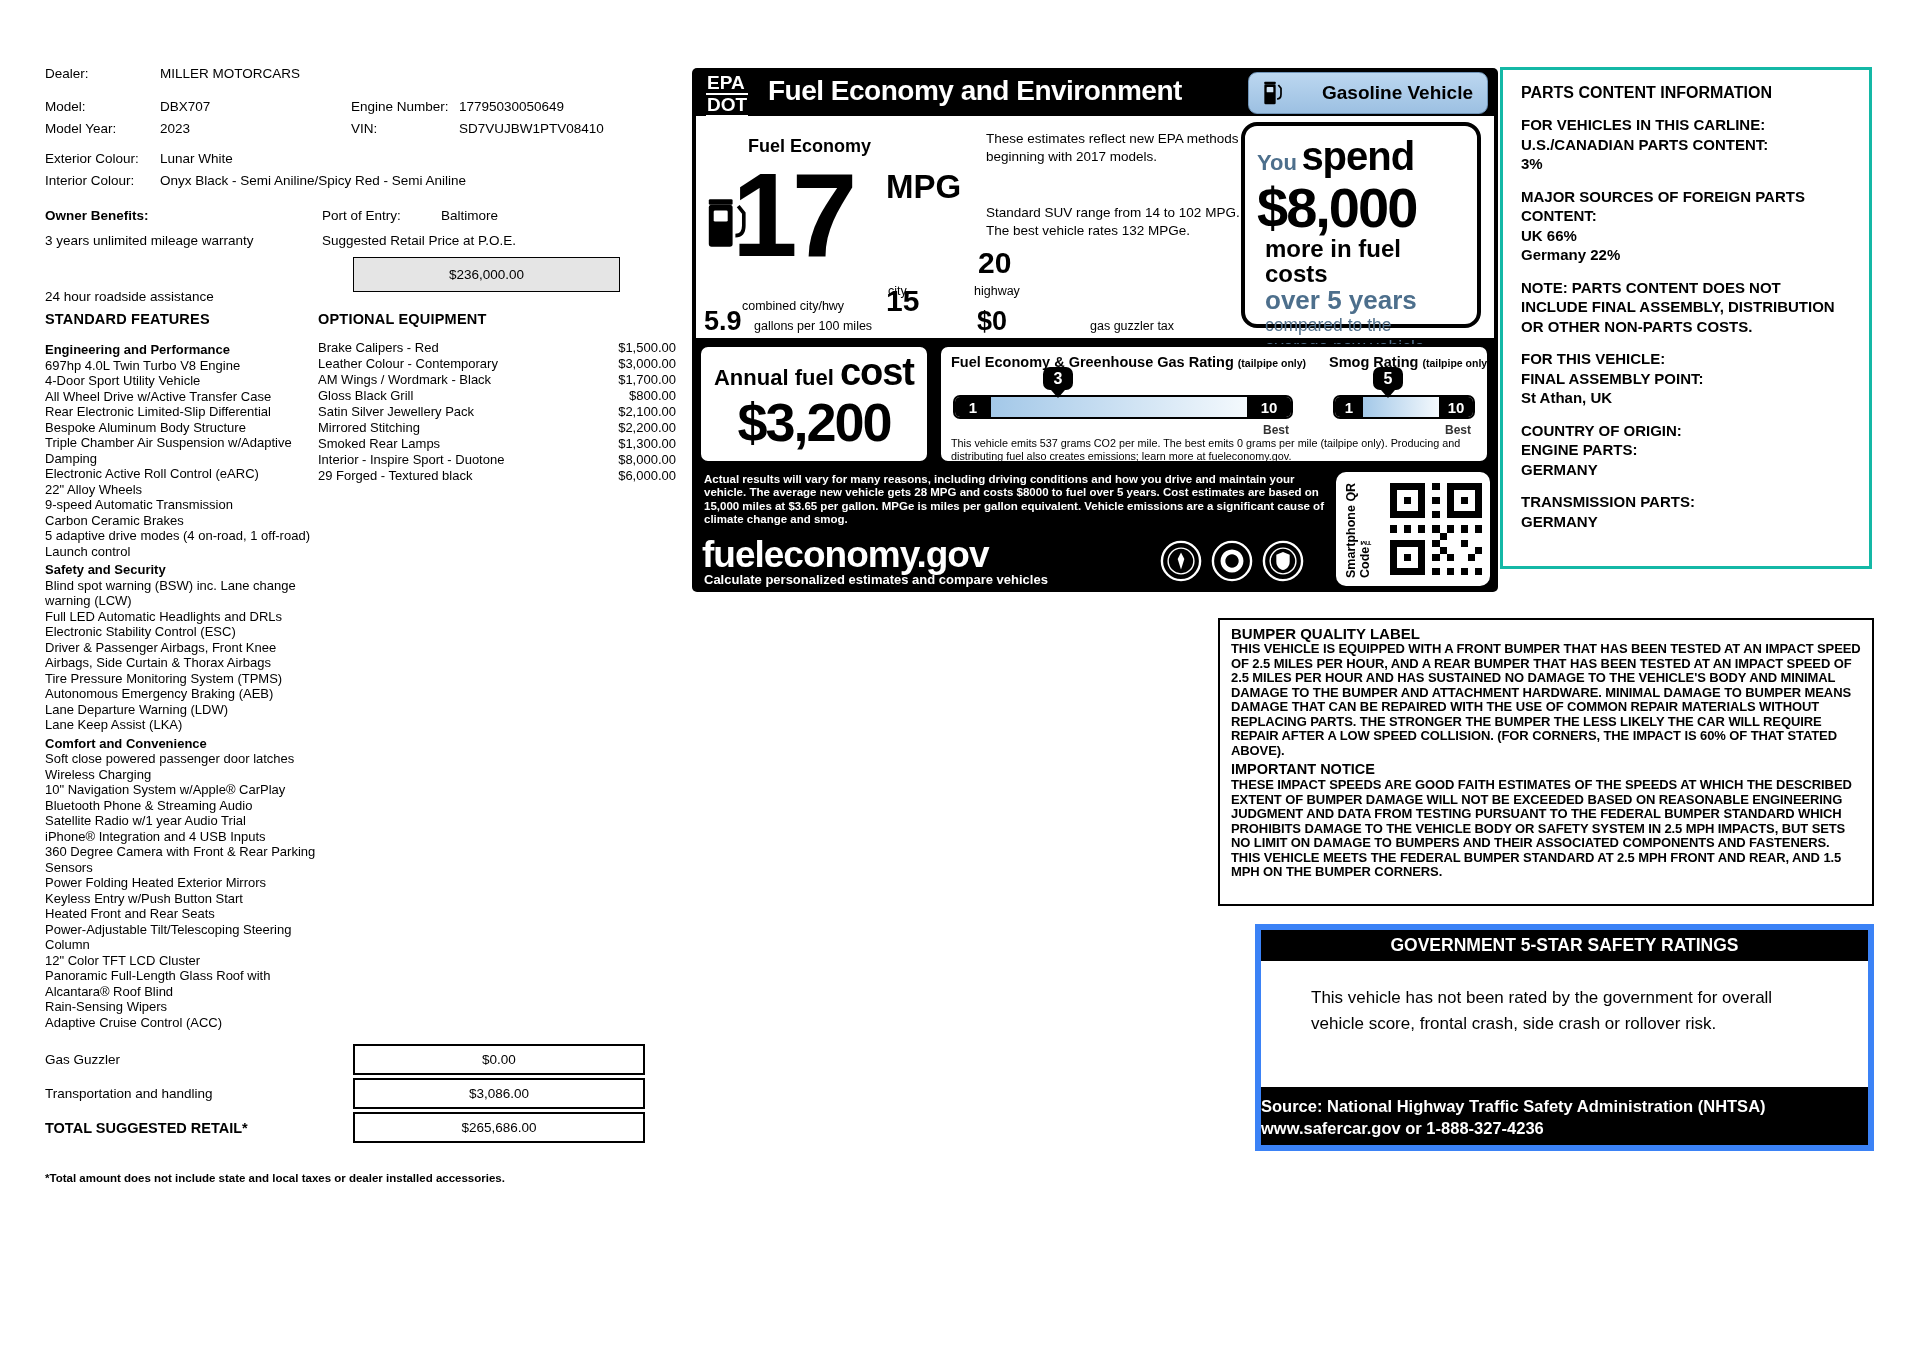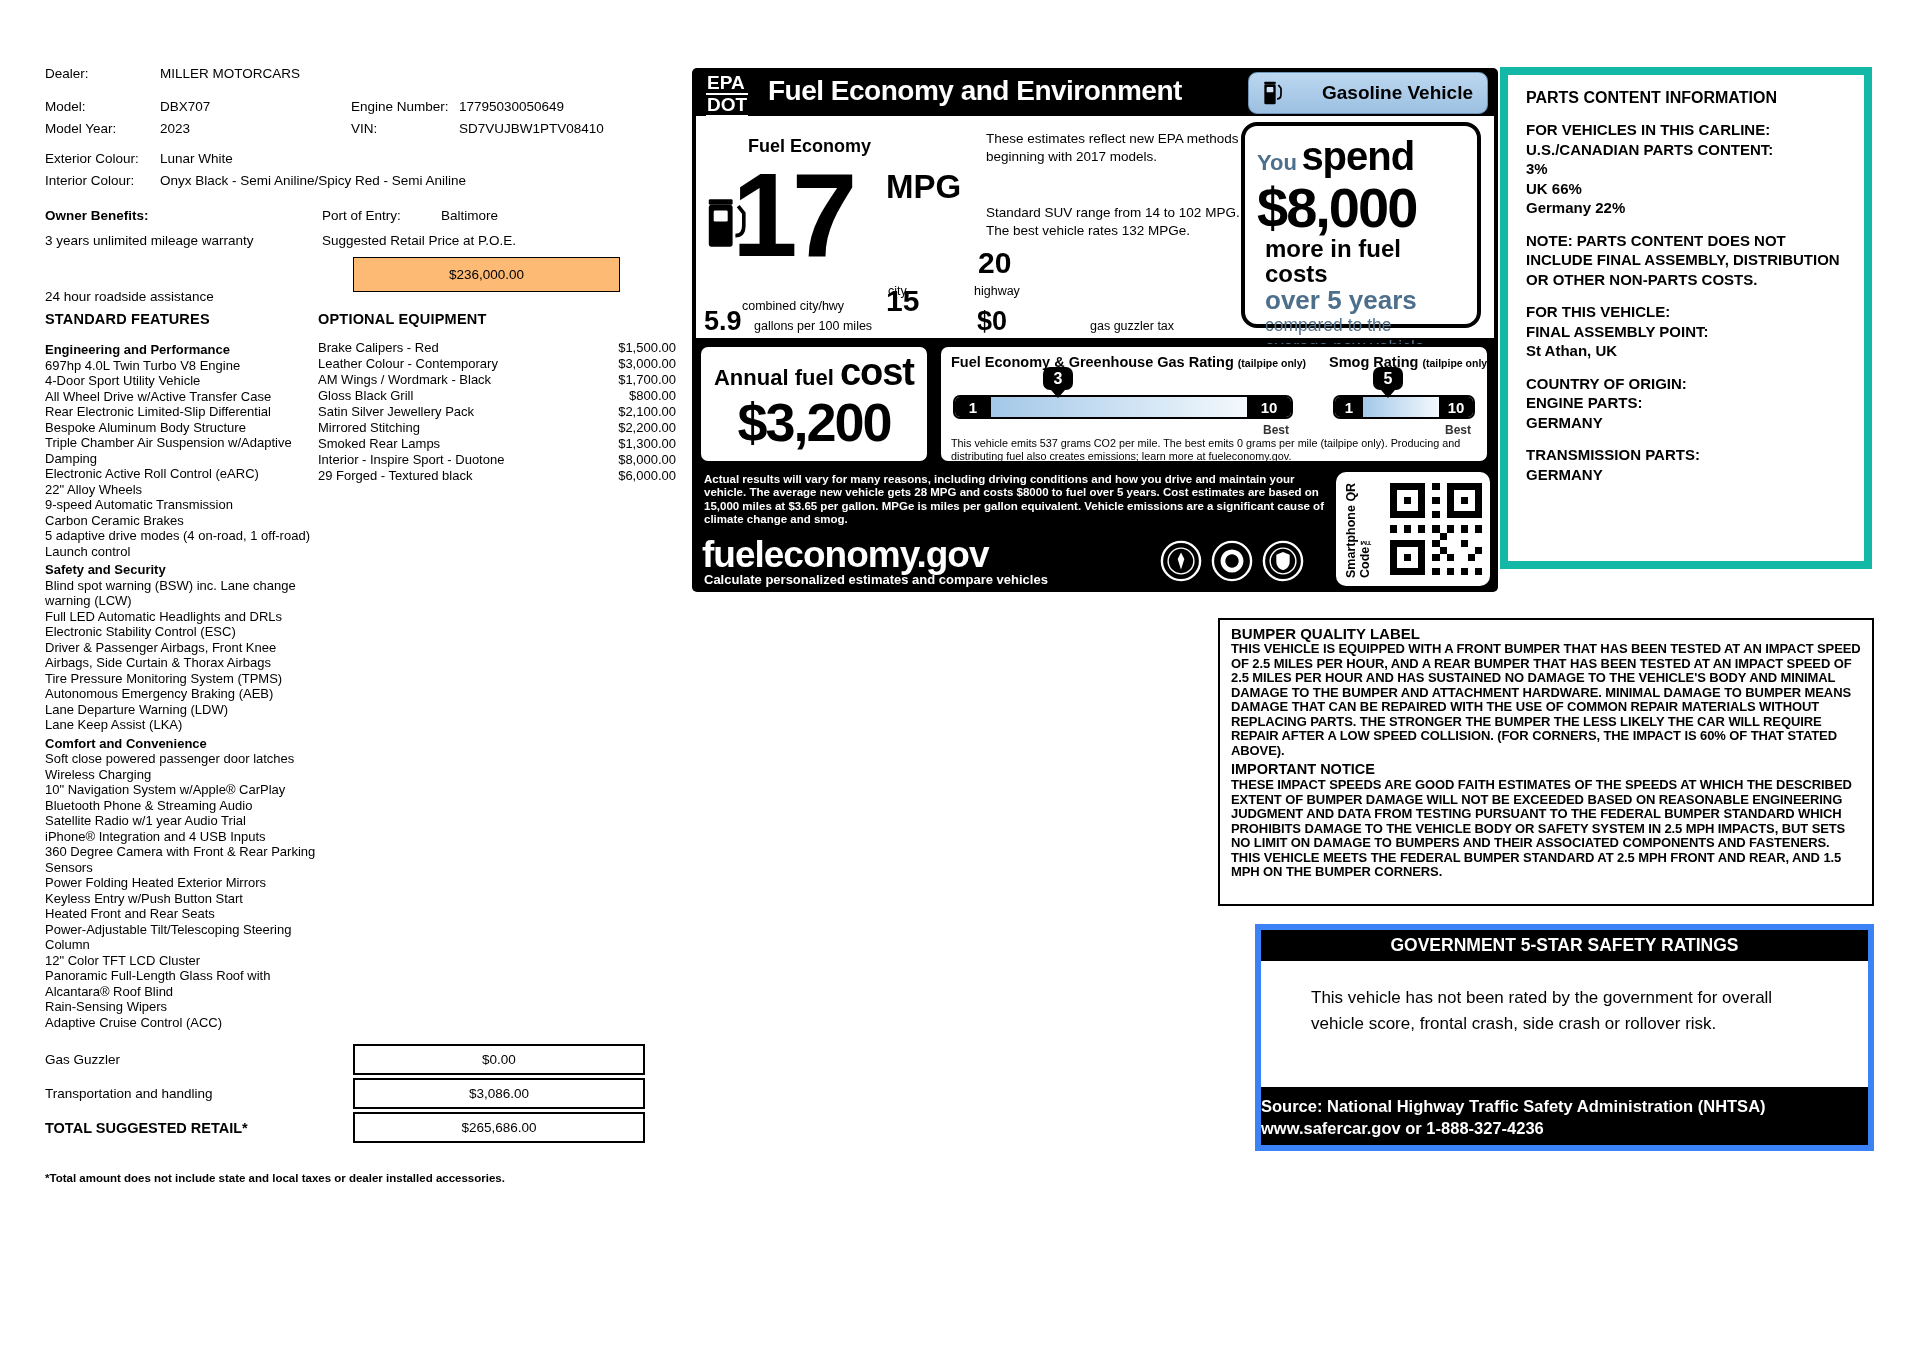--- a/index.html
+++ b/index.html
@@ -4,21 +4,21 @@
 <style>
   html,body{margin:0;padding:0;background:#fff;}
   .page{position:relative;width:1920px;height:1357px;background:#fff;overflow:hidden;
         font-family:"Liberation Sans",sans-serif;color:#000;}
   .abs{position:absolute;}
   .b{font-weight:bold;}
   
   .vi{font-size:13.5px;white-space:nowrap;}
   .vi .lab{display:inline-block;}
   .lab-w115{width:115px;} .lab-w108{width:108px;} .lab-w119{width:119px;}
-  .price-box{border:1.5px solid #000;text-align:center;font-size:13.5px;background:#fdba74;}
+  .price-box{border:1.5px solid #000;text-align:center;font-size:13.5px;background:#e5e5e5;}
   .sec-title{font-size:14.5px;font-weight:bold;letter-spacing:.2px;}
   .features{width:272px;font-size:13px;line-height:15.5px;}
   .features .k-h{font-weight:bold;margin-top:3px;}
   .opt-list{width:358px;font-size:13px;line-height:16px;}
   .opt-row{display:flex;justify-content:space-between;}
   .opt-price{text-align:right;}
   .tot-lab{font-size:13.5px;}
   .tot-box{border:2px solid #000;width:288px;height:27px;line-height:27px;text-align:center;font-size:13.5px;}
   .footnote{font-size:11.5px;font-weight:bold;}
   
@@ -68,21 +68,21 @@
   .fineprint{left:12px;top:5px;width:620px;font-size:11.5px;font-weight:bold;line-height:1.17;}
   .site{left:10px;top:66px;font-size:37px;font-weight:bold;letter-spacing:-1px;}
   .site-tag{left:12px;top:104px;font-size:13px;font-weight:bold;}
   .seals{left:468px;top:72px;display:flex;gap:9px;}
   .seal{width:42px;height:42px;}
   .qr-box{right:8px;top:4px;width:154px;height:114px;background:#fff;border-radius:10px;color:#000;}
   .qr-label{left:8px;top:8px;height:98px;writing-mode:vertical-rl;transform:rotate(180deg);
             font-size:12.5px;font-weight:bold;line-height:1.15;}
   .qr{right:8px;top:11px;width:92px;height:92px;}
   
-  .parts{left:1500px;top:67px;width:372px;height:502px;border:8px solid #14b8a6;box-sizing:border-box;
+  .parts{left:1500px;top:67px;width:372px;height:502px;border:3px solid #14b8a6;box-sizing:border-box;
          padding:14px 18px;}
   .parts-title{font-size:16px;font-weight:bold;margin-bottom:10px;}
   .pc-list{font-size:15px;font-weight:bold;line-height:19.5px;}
   .pc-list .k-h{margin-top:13px;}
   
   .bumper{left:1218px;top:618px;width:656px;height:288px;border:2px solid #000;box-sizing:border-box;
           padding:5px 11px;}
   .bumper-title{font-size:15px;font-weight:bold;}
   .bumper-p{font-size:13px;font-weight:bold;line-height:14.5px;letter-spacing:-.1px;}
   .bumper-notice{font-size:14.5px;font-weight:bold;margin:3px 0 1px 0;}
@@ -424,20 +424,21 @@
   <div class="abs parts">
     <div class="parts-title">PARTS CONTENT INFORMATION</div>
     <div class="pc-list">
 
         <div class="pc-line k-h">FOR VEHICLES IN THIS CARLINE:</div>
 
         <div class="pc-line k-t">U.S./CANADIAN PARTS CONTENT:</div>
 
         <div class="pc-line k-t">3%</div>
 
+        <div class="pc-line k-h">MAJOR SOURCES OF FOREIGN PARTS CONTENT:</div>
 
         <div class="pc-line k-t">UK 66%</div>
 
         <div class="pc-line k-t">Germany 22%</div>
 
         <div class="pc-line k-h">NOTE: PARTS CONTENT DOES NOT INCLUDE FINAL ASSEMBLY, DISTRIBUTION OR OTHER NON-PARTS COSTS.</div>
 
         <div class="pc-line k-h">FOR THIS VEHICLE:</div>
 
         <div class="pc-line k-t">FINAL ASSEMBLY POINT:</div>

